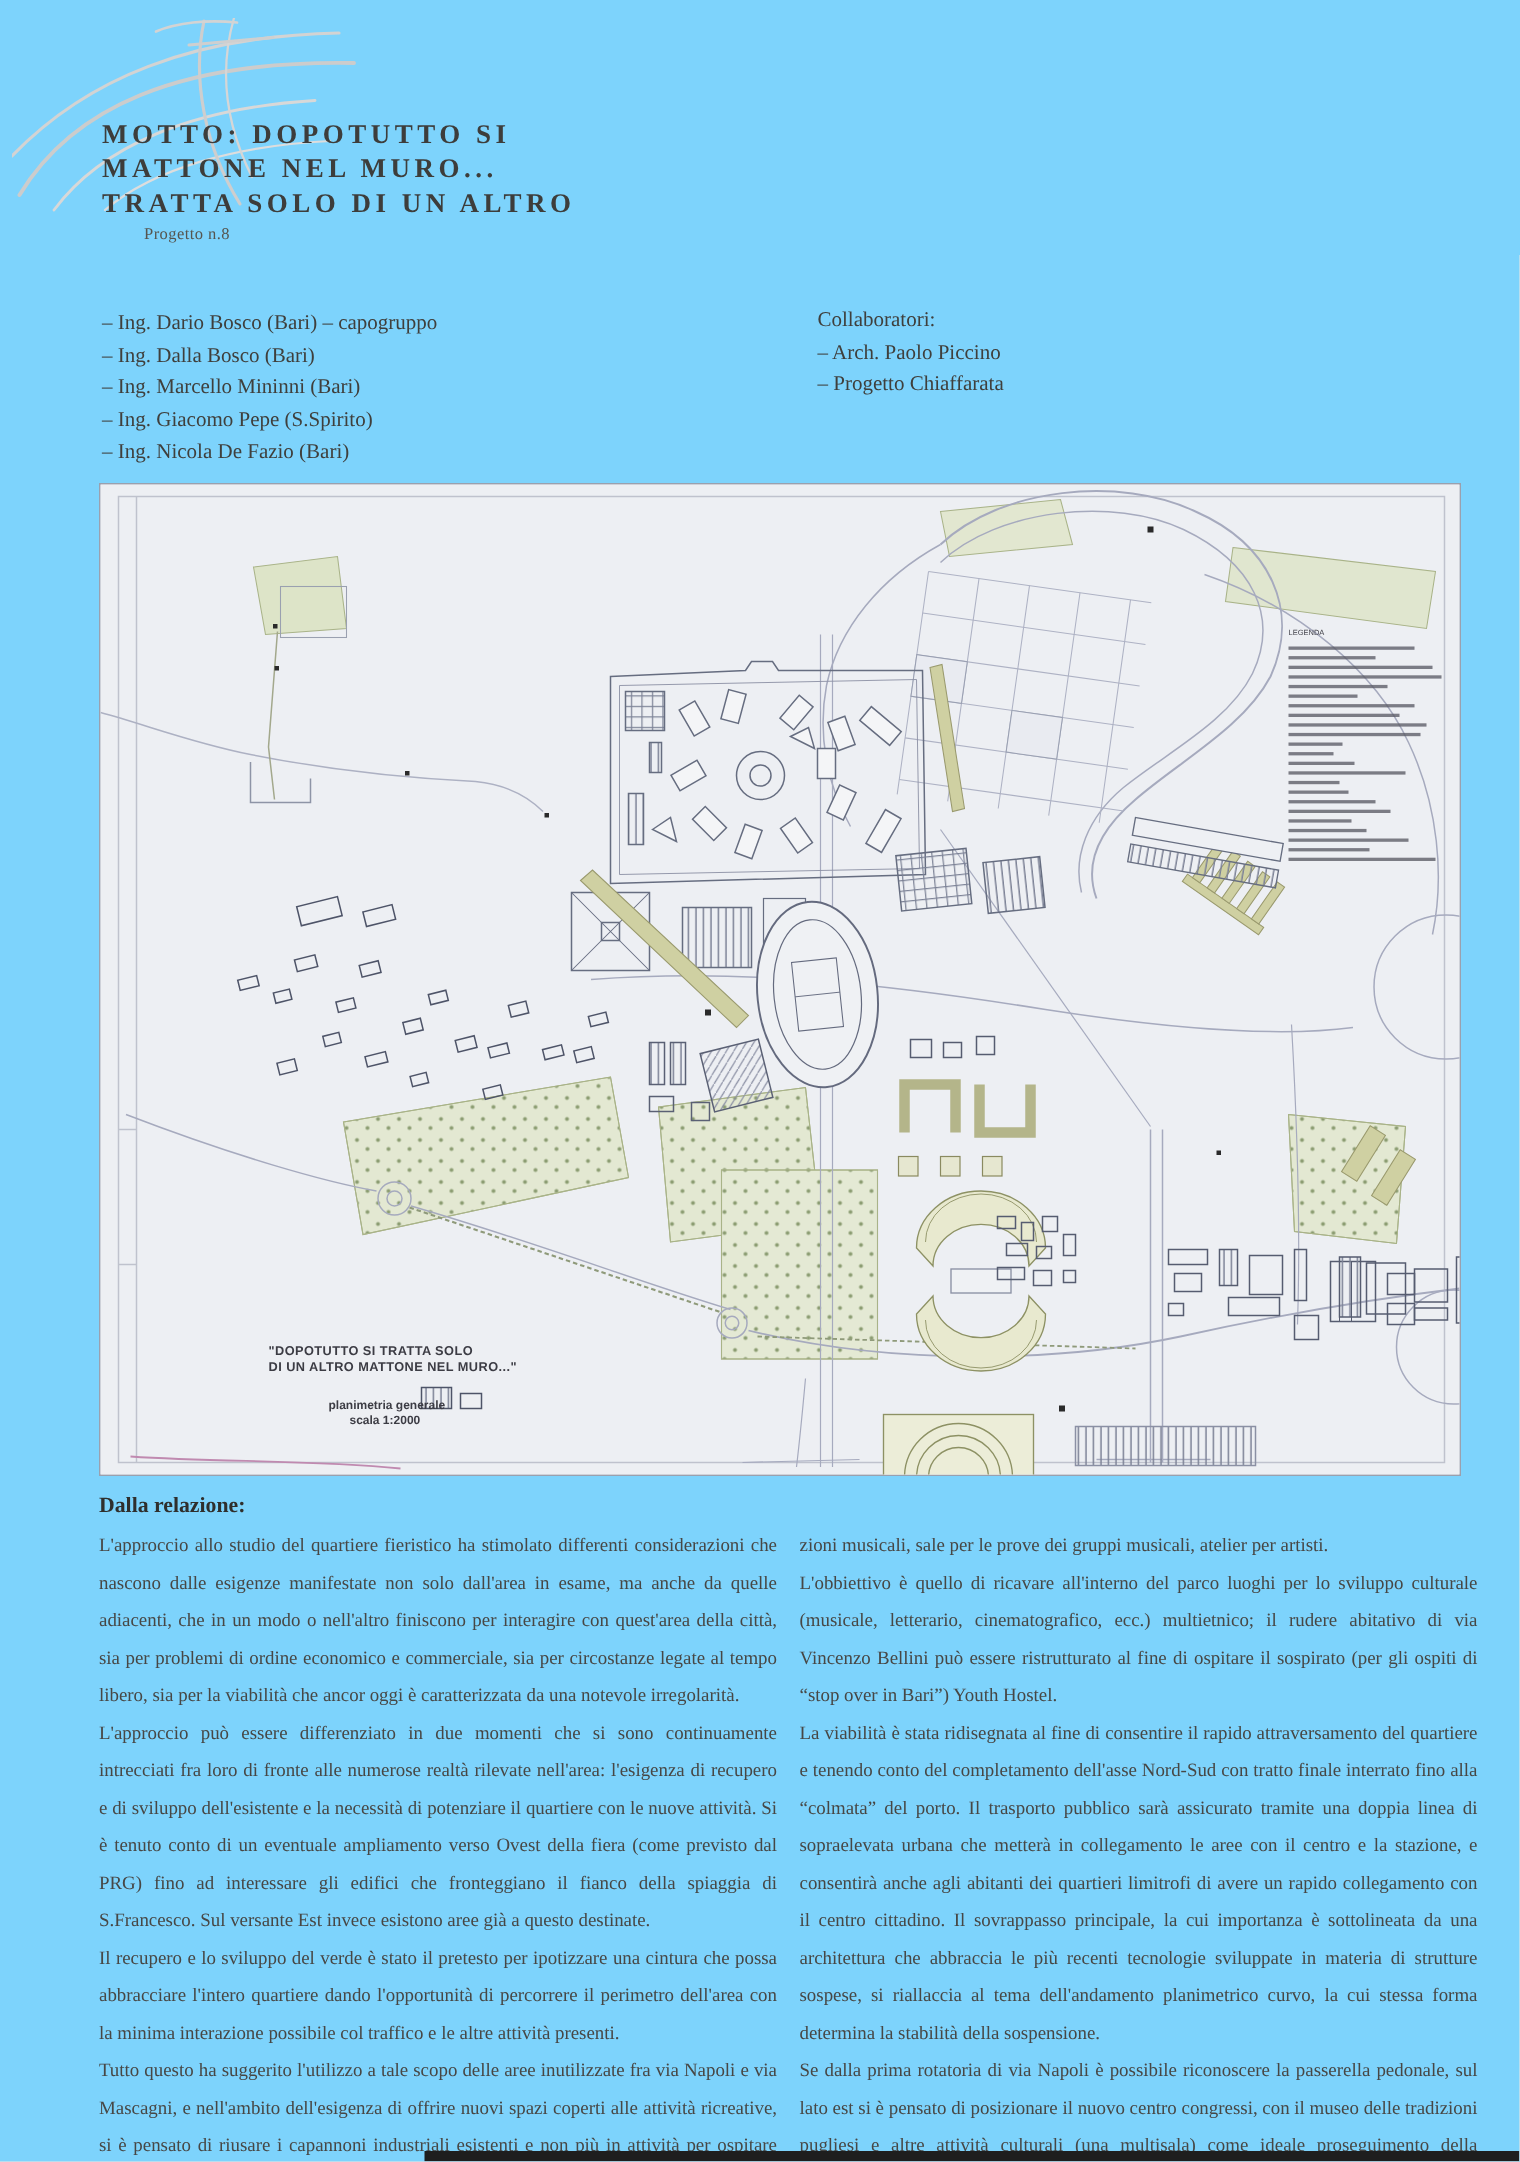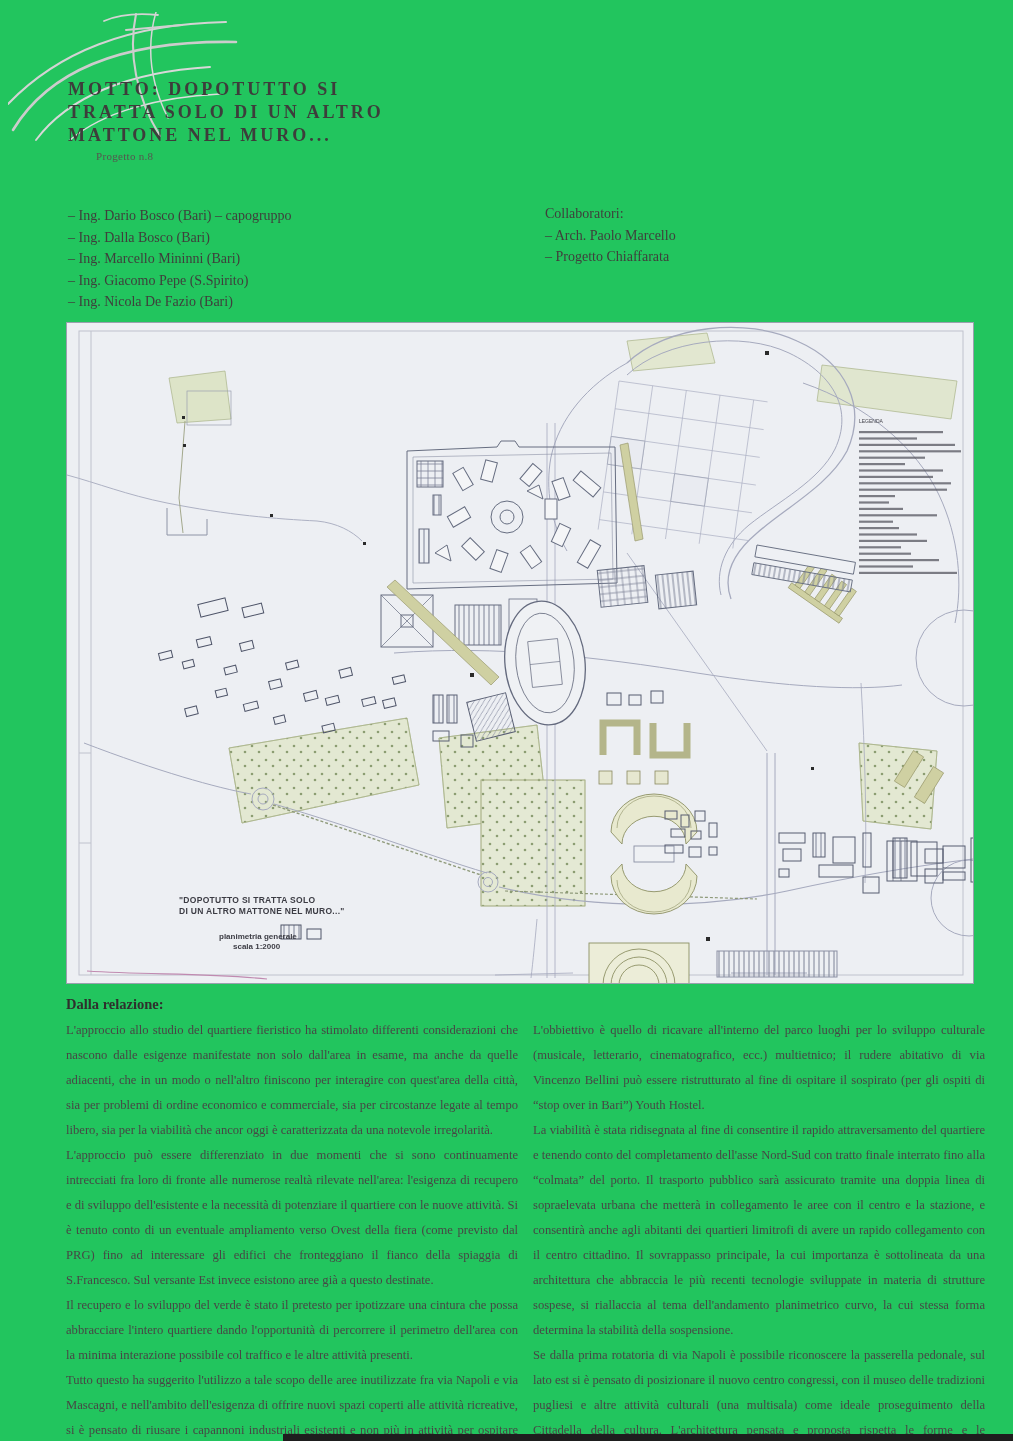--- a/index.html
+++ b/index.html
@@ -1,16 +1,16 @@
 <!DOCTYPE html>
 <html><head>
 <meta charset="utf-8">
 <style>
   html,body{margin:0;padding:0;background:#e8e8e6;}
-  .page{position:relative;width:1013px;height:1441px;background:#22c55e;overflow:hidden;
+  .page{position:relative;width:1013px;height:1441px;background:#7dd3fc;overflow:hidden;
         font-family:"Liberation Serif", serif;color:#454543;}
   .abs{position:absolute;}
   
   .title{font-weight:bold;font-size:18px;line-height:23px;letter-spacing:3px;color:#3d3d3b;}
   .proj{font-size:11px;color:#56554f;letter-spacing:.3px;margin-left:28px;}
   .team{font-size:14px;line-height:21.5px;color:#3f3f3c;}
   .team div{white-space:nowrap;}
   
   .figure{border:1px solid #9aa0ae;background:#edeff3;}
   
@@ -33,36 +33,36 @@
       <path d="M 62,128 C 95,100 150,85 212,82" stroke="#dddddd" stroke-width="1.5"></path>
       <path d="M 128,2 C 120,40 128,85 152,124" stroke="#cecece" stroke-width="2.1"></path>
       <path d="M 148,0 C 138,35 142,70 160,106" stroke="#d6d6d6" stroke-width="1.5"></path>
       <path d="M 118,18 L 174,13" stroke="#cfcfcf" stroke-width="2"></path>
       <path d="M 96,9 C 110,3 130,1 150,3" stroke="#d3d3d3" stroke-width="1.8"></path>
     </g>
   </svg>
 
   <div class="abs title" style="left:68px;top:78px">
     <div>MOTTO: DOPOTUTTO SI</div>
+    <div>MATTONE NEL MURO...</div>
     <div>TRATTA SOLO DI UN ALTRO</div>
-    <div>MATTONE NEL MURO...</div>
   </div>
   <div class="abs proj" style="left:68px;top:150px">Progetto n.8</div>
 
   <div class="abs team" style="left:68px;top:205px">
     <div>– Ing. Dario Bosco (Bari) – capogruppo</div>
     <div>– Ing. Dalla Bosco (Bari)</div>
     <div>– Ing. Marcello Mininni (Bari)</div>
     <div>– Ing. Giacomo Pepe (S.Spirito)</div>
     <div>– Ing. Nicola De Fazio (Bari)</div>
   </div>
 
   <div class="abs team" style="left:545px;top:203px">
     <div>Collaboratori:</div>
-    <div>– Arch. Paolo Marcello</div>
+    <div>– Arch. Paolo Piccino</div>
     <div>– Progetto Chiaffarata</div>
   </div>
 
   <div class="abs figure" style="left:66px;top:322px;width:906px;height:660px">
   <svg width="906" height="660" viewBox="0 0 906 660">
     <defs>
       <pattern id="treedots" width="14" height="14" patternUnits="userSpaceOnUse">
         <circle cx="3" cy="3" r="1.3" fill="#8c9d72"></circle>
         <circle cx="10" cy="9" r="1.3" fill="#8c9d72"></circle>
       </pattern>
@@ -366,19 +366,20 @@
   <div class="abs relhead" style="left:66px;top:996px">Dalla relazione:</div>
 
   <div class="abs col" style="left:66px;top:1018px;width:452px">
     <p>L'approccio allo studio del quartiere fieristico ha stimolato differenti considerazioni che nascono dalle esigenze manifestate non solo dall'area in esame, ma anche da quelle adiacenti, che in un modo o nell'altro finiscono per interagire con quest'area della città, sia per problemi di ordine economico e commerciale, sia per circostanze legate al tempo libero, sia per la viabilità che ancor oggi è caratterizzata da una notevole irregolarità.</p>
     <p>L'approccio può essere differenziato in due momenti che si sono continuamente intrecciati fra loro di fronte alle numerose realtà rilevate nell'area: l'esigenza di recupero e di sviluppo dell'esistente e la necessità di potenziare il quartiere con le nuove attività. Si è tenuto conto di un eventuale ampliamento verso Ovest della fiera (come previsto dal PRG) fino ad interessare gli edifici che fronteggiano il fianco della spiaggia di S.Francesco. Sul versante Est invece esistono aree già a questo destinate.</p>
     <p>Il recupero e lo sviluppo del verde è stato il pretesto per ipotizzare una cintura che possa abbracciare l'intero quartiere dando l'opportunità di percorrere il perimetro dell'area con la minima interazione possibile col traffico e le altre attività presenti.</p>
     <p>Tutto questo ha suggerito l'utilizzo a tale scopo delle aree inutilizzate fra via Napoli e via Mascagni, e nell'ambito dell'esigenza di offrire nuovi spazi coperti alle attività ricreative, si è pensato di riusare i capannoni industriali esistenti e non più in attività per ospitare una palestra, un edificio per le rappresenta-</p>
   </div>
 
   <div class="abs col" style="left:533px;top:1018px;width:452px">
+    <p>zioni musicali, sale per le prove dei gruppi musicali, atelier per artisti.</p>
     <p>L'obbiettivo è quello di ricavare all'interno del parco luoghi per lo sviluppo culturale (musicale, letterario, cinematografico, ecc.) multietnico; il rudere abitativo di via Vincenzo Bellini può essere ristrutturato al fine di ospitare il sospirato (per gli ospiti di “stop over in Bari”) Youth Hostel.</p>
     <p>La viabilità è stata ridisegnata al fine di consentire il rapido attraversamento del quartiere e tenendo conto del completamento dell'asse Nord-Sud con tratto finale interrato fino alla “colmata” del porto. Il trasporto pubblico sarà assicurato tramite una doppia linea di sopraelevata urbana che metterà in collegamento le aree con il centro e la stazione, e consentirà anche agli abitanti dei quartieri limitrofi di avere un rapido collegamento con il centro cittadino. Il sovrappasso principale, la cui importanza è sottolineata da una architettura che abbraccia le più recenti tecnologie sviluppate in materia di strutture sospese, si riallaccia al tema dell'andamento planimetrico curvo, la cui stessa forma determina la stabilità della sospensione.</p>
     <p>Se dalla prima rotatoria di via Napoli è possibile riconoscere la passerella pedonale, sul lato est si è pensato di posizionare il nuovo centro congressi, con il museo delle tradizioni pugliesi e altre attività culturali (una multisala) come ideale proseguimento della Cittadella della cultura. L'architettura pensata e proposta rispetta le forme e le proporzioni della Cittadella lasciando al passato le assialità in favore di un'immagine più inquietante e decisa.</p>
   </div>
 
   <div class="abs bottomstrip" style="left:283px;top:1434px;width:730px;height:7px"></div>
 </div>
 
 </body></html>

